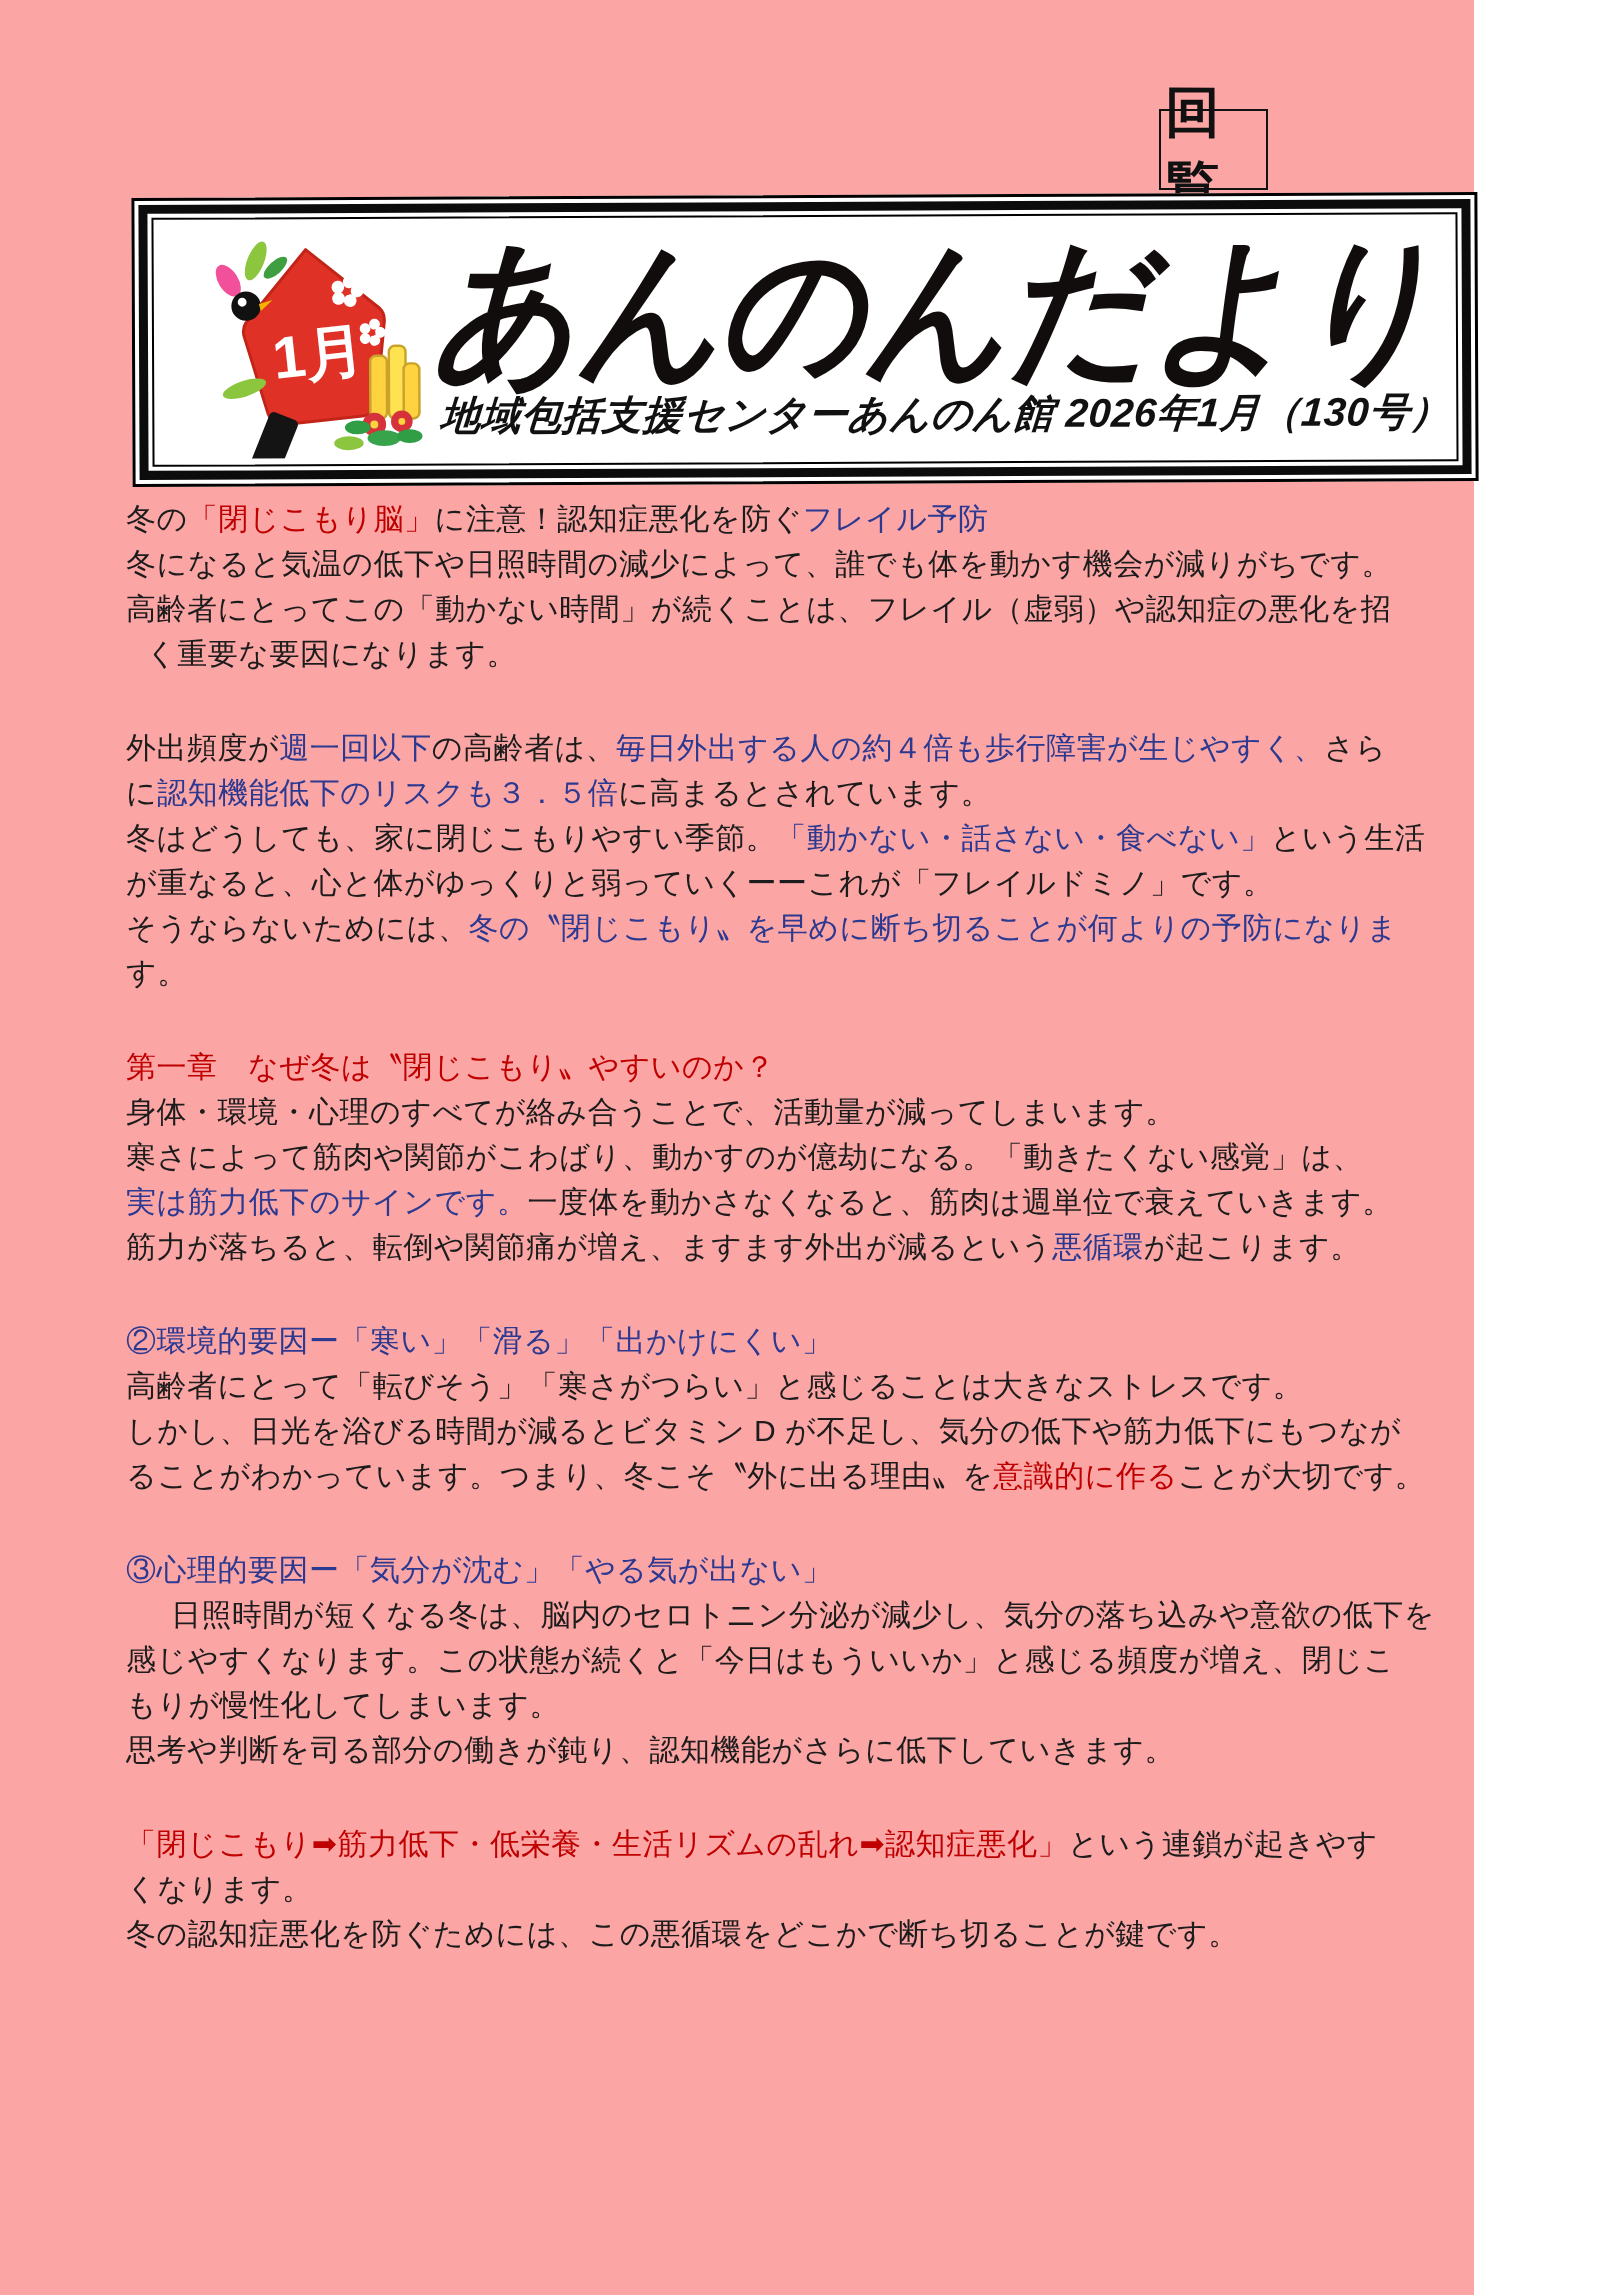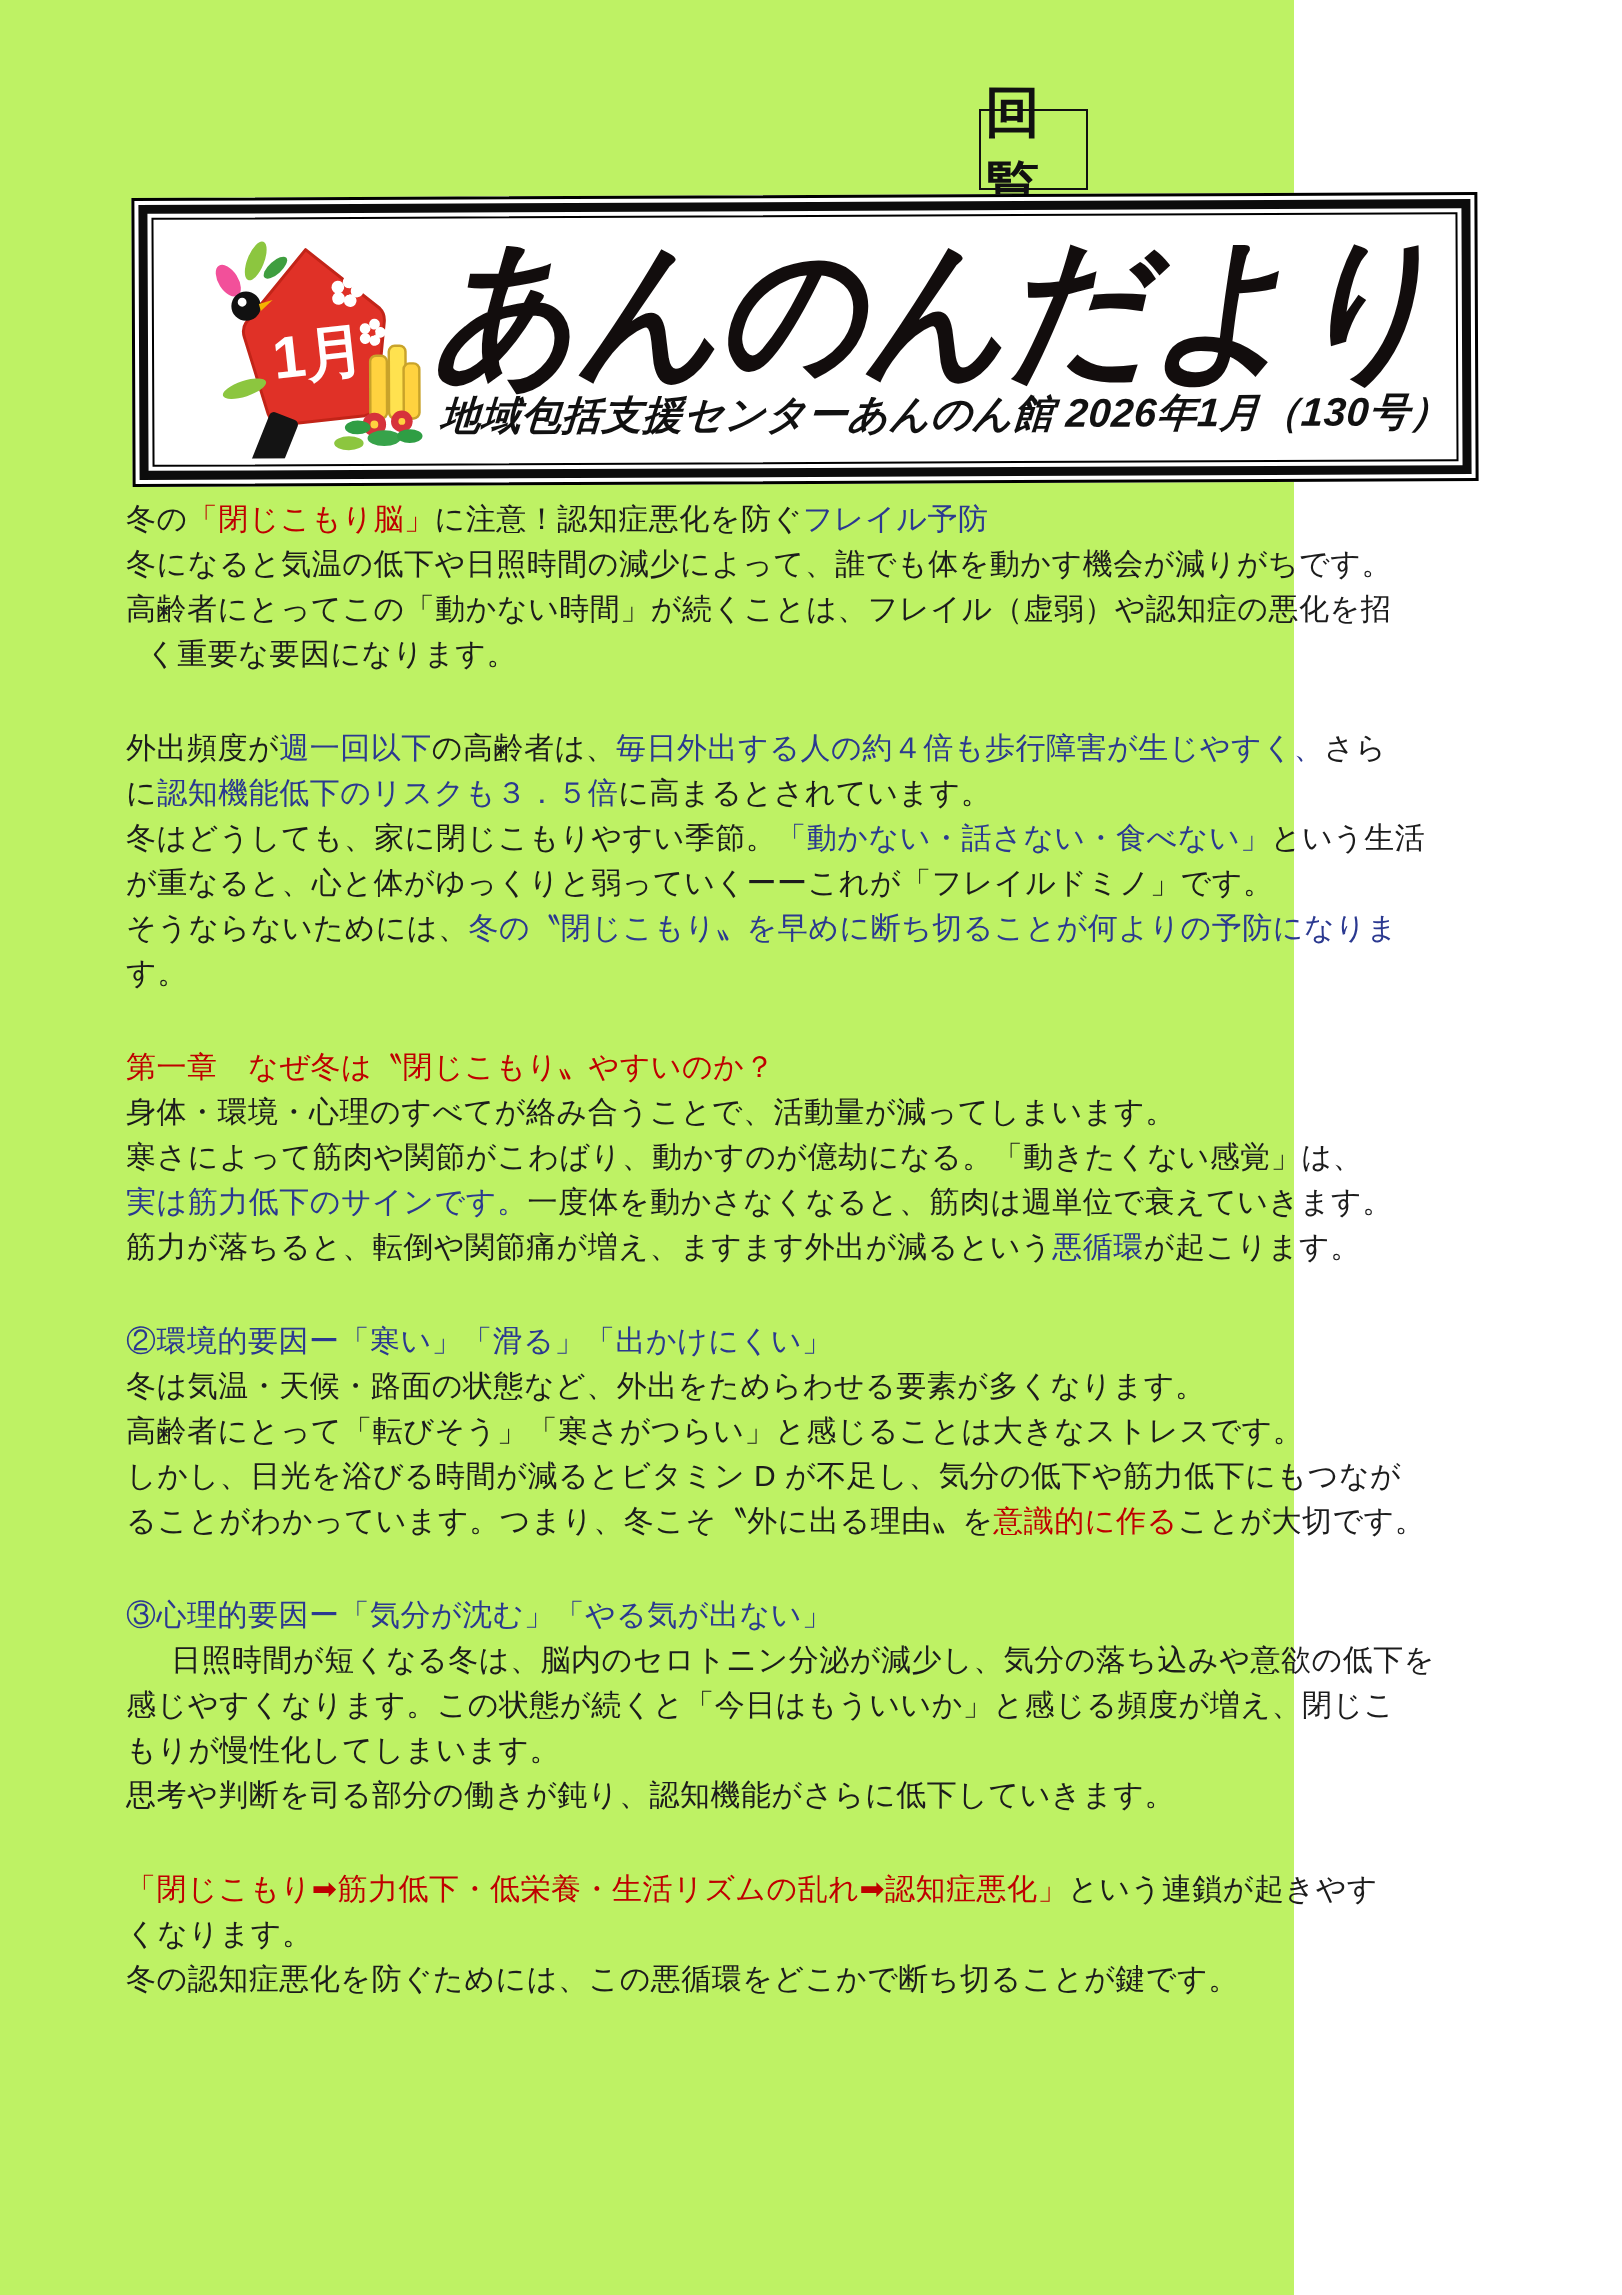--- a/index.html
+++ b/index.html
@@ -2,21 +2,21 @@
 <html lang="ja" style="font-size:7.9px"><head>
 <meta charset="utf-8">
 <style>
   html,body{
     margin:0; padding:0;
     width:1623px; height:2295px;
     background:#ffffff;
     font-family:"Liberation Sans", sans-serif;
     overflow:hidden;
   }
-  .page{position:relative; width:1294px; height:2295px; background:#bef264;}
+  .page{position:relative; width:1474px; height:2295px; background:#fca5a5;}
 
   
   .stamp{
     position:absolute; top:109px; right:206px;
     width:109px; height:81px;
     border:2.9px solid #111;
     display:flex; align-items:center; justify-content:center;
     font-size:55px; font-weight:600; color:#111; letter-spacing:3.9px;
     padding-left:3.9px; box-sizing:border-box;
   }
@@ -159,21 +159,20 @@
       <div class="block p">
         <div class="line"><span style="color: rgb(28, 28, 28);">身体・環境・心理のすべてが絡み合うことで、活動量が減ってしまいます。</span></div>
         <div class="line"><span style="color: rgb(28, 28, 28);">寒さによって筋肉や関節がこわばり、動かすのが億劫になる。「動きたくない感覚」は、</span></div>
         <div class="line"><span style="color: rgb(43, 57, 144);">実は筋力低下のサインです。</span><span style="color: rgb(28, 28, 28);">一度体を動かさなくなると、筋肉は週単位で衰えていきます。</span></div>
         <div class="line"><span style="color: rgb(28, 28, 28);">筋力が落ちると、転倒や関節痛が増え、ますます外出が減るという</span><span style="color: rgb(43, 57, 144);">悪循環</span><span style="color: rgb(28, 28, 28);">が起こります。</span></div>
       </div>
       <div class="block h">
         <div class="line"><span style="color: rgb(43, 57, 144);">②環境的要因ー「寒い」「滑る」「出かけにくい」</span></div>
       </div>
       <div class="block p">
-        <div class="line"><span style="color: rgb(28, 28, 28);">冬は気温・天候・路面の状態など、外出をためらわせる要素が多くなります。</span></div>
         <div class="line"><span style="color: rgb(28, 28, 28);">高齢者にとって「転びそう」「寒さがつらい」と感じることは大きなストレスです。</span></div>
         <div class="line"><span style="color: rgb(28, 28, 28);">しかし、日光を浴びる時間が減るとビタミン D が不足し、気分の低下や筋力低下にもつなが</span></div>
         <div class="line"><span style="color: rgb(28, 28, 28);">ることがわかっています。つまり、冬こそ〝外に出る理由〟を</span><span style="color: rgb(191, 0, 0);">意識的に作る</span><span style="color: rgb(28, 28, 28);">ことが大切です。</span></div>
       </div>
       <div class="block h">
         <div class="line"><span style="color: rgb(43, 57, 144);">③心理的要因ー「気分が沈む」「やる気が出ない」</span></div>
       </div>
       <div class="block p">
         <div class="line"><span style="color: rgb(28, 28, 28); margin-left: 45px;">日照時間が短くなる冬は、脳内のセロトニン分泌が減少し、気分の落ち込みや意欲の低下を</span></div>
         <div class="line"><span style="color: rgb(28, 28, 28);">感じやすくなります。この状態が続くと「今日はもういいか」と感じる頻度が増え、閉じこ</span></div>

